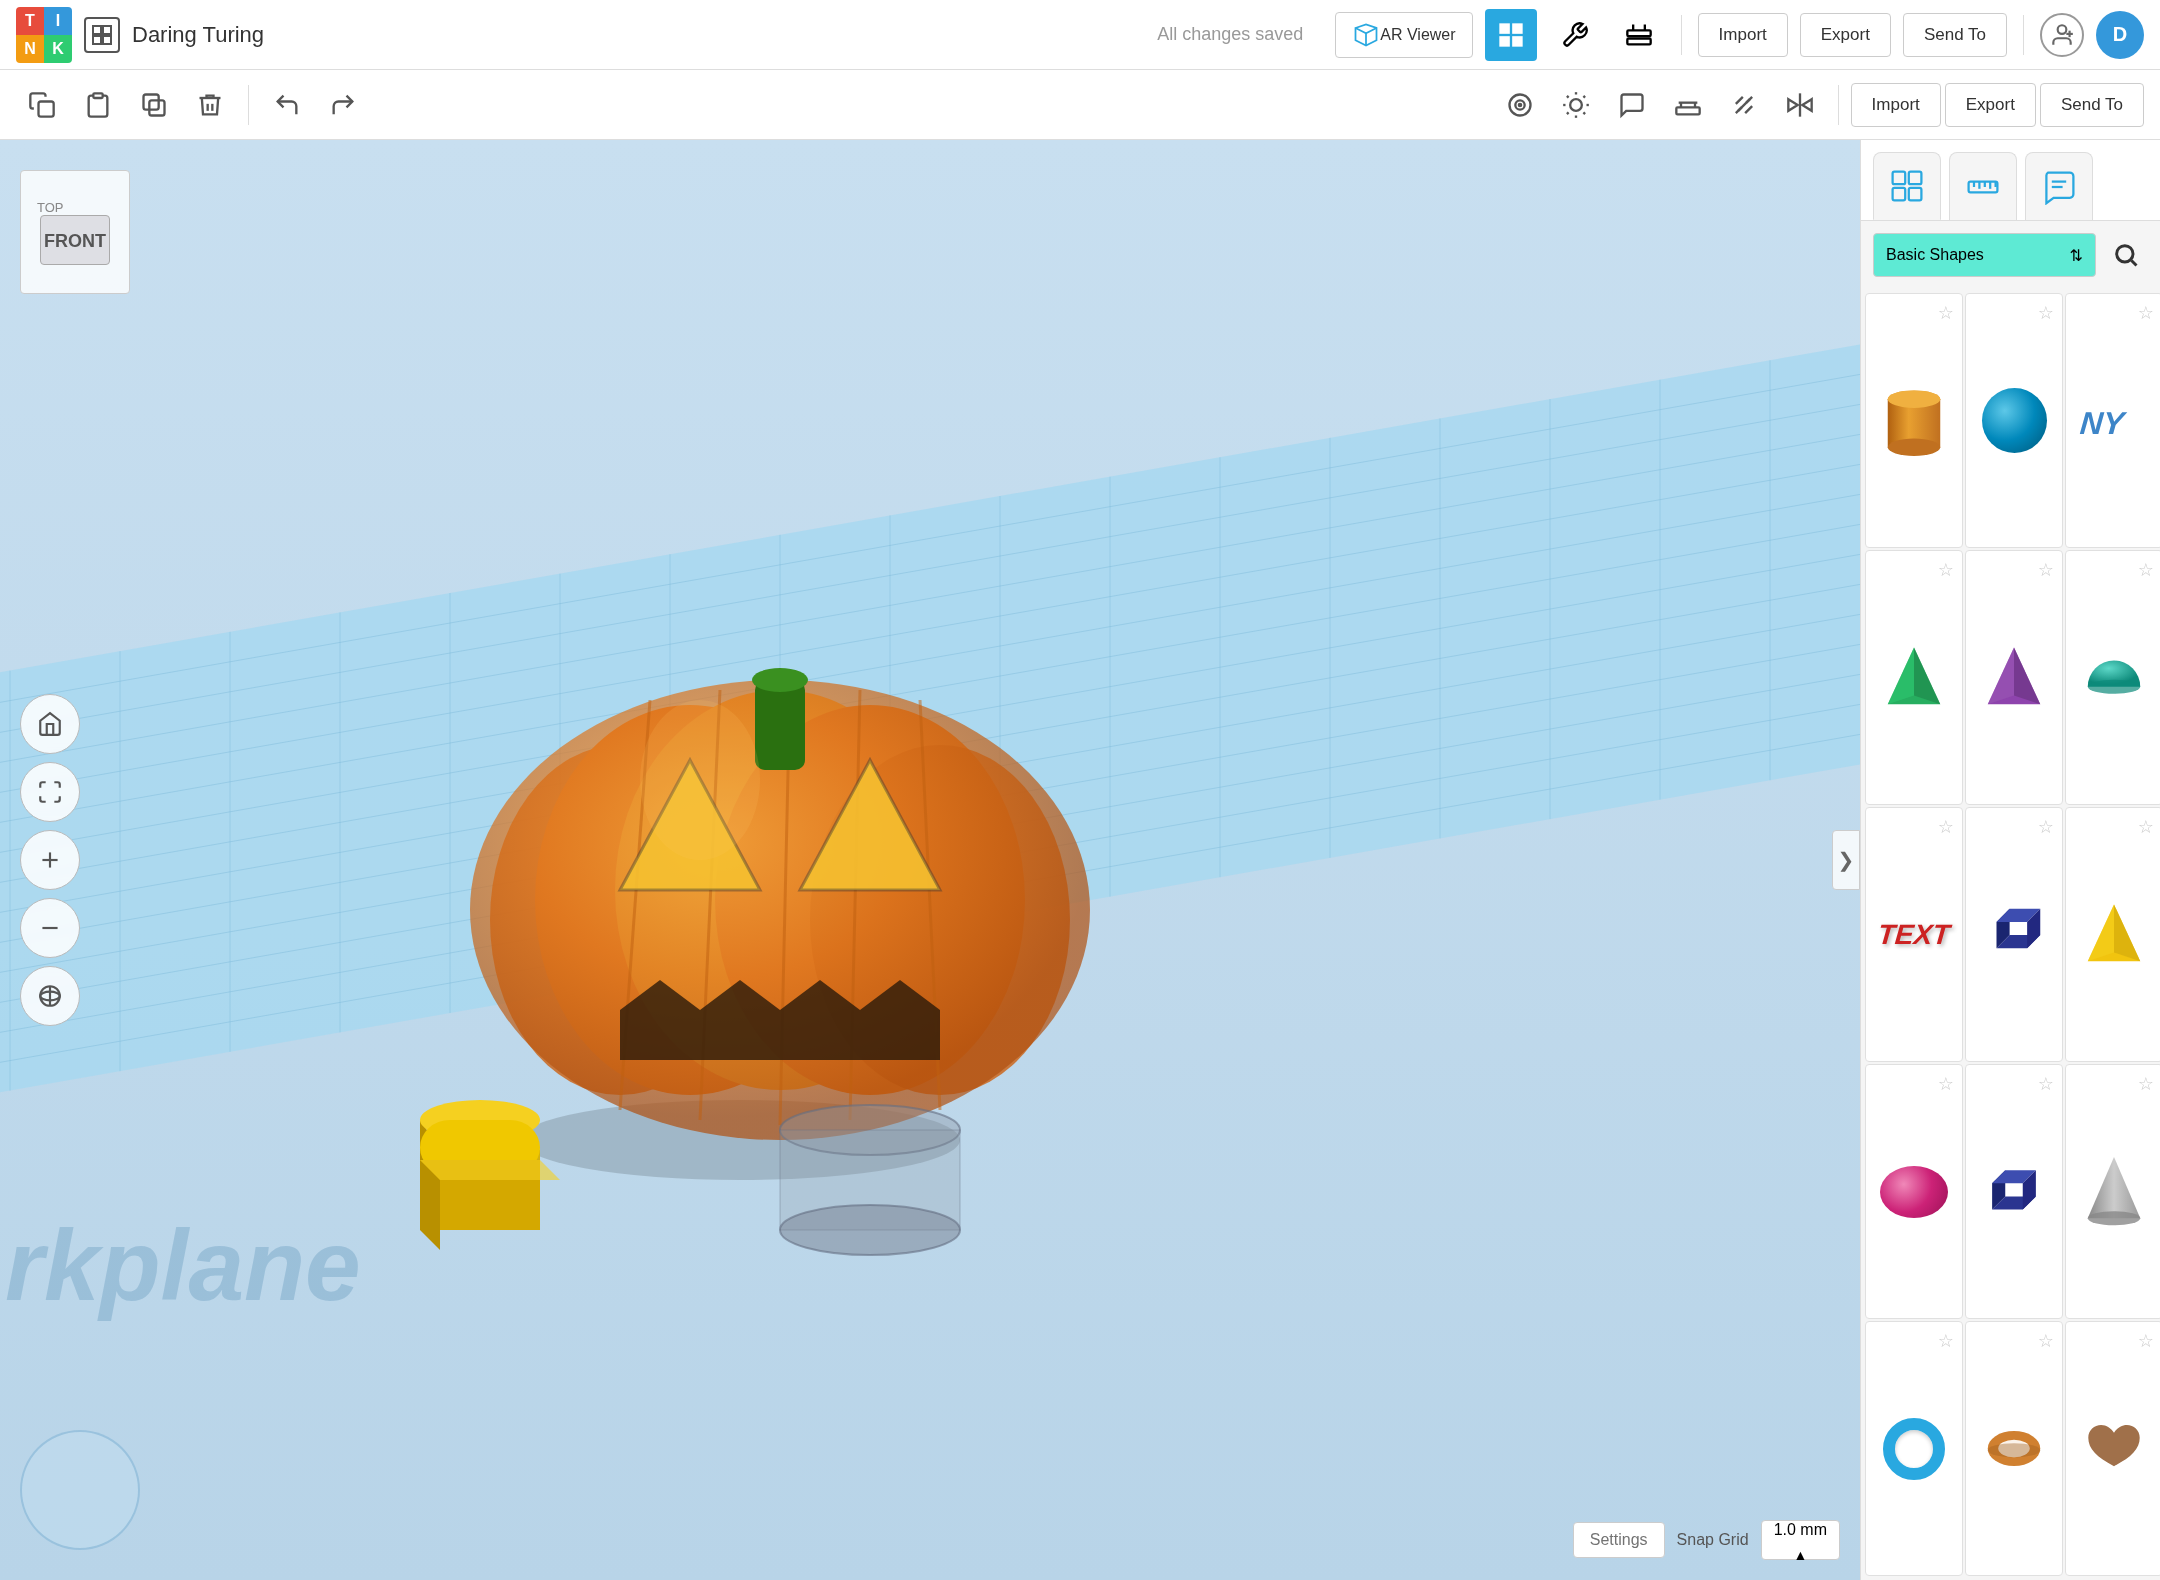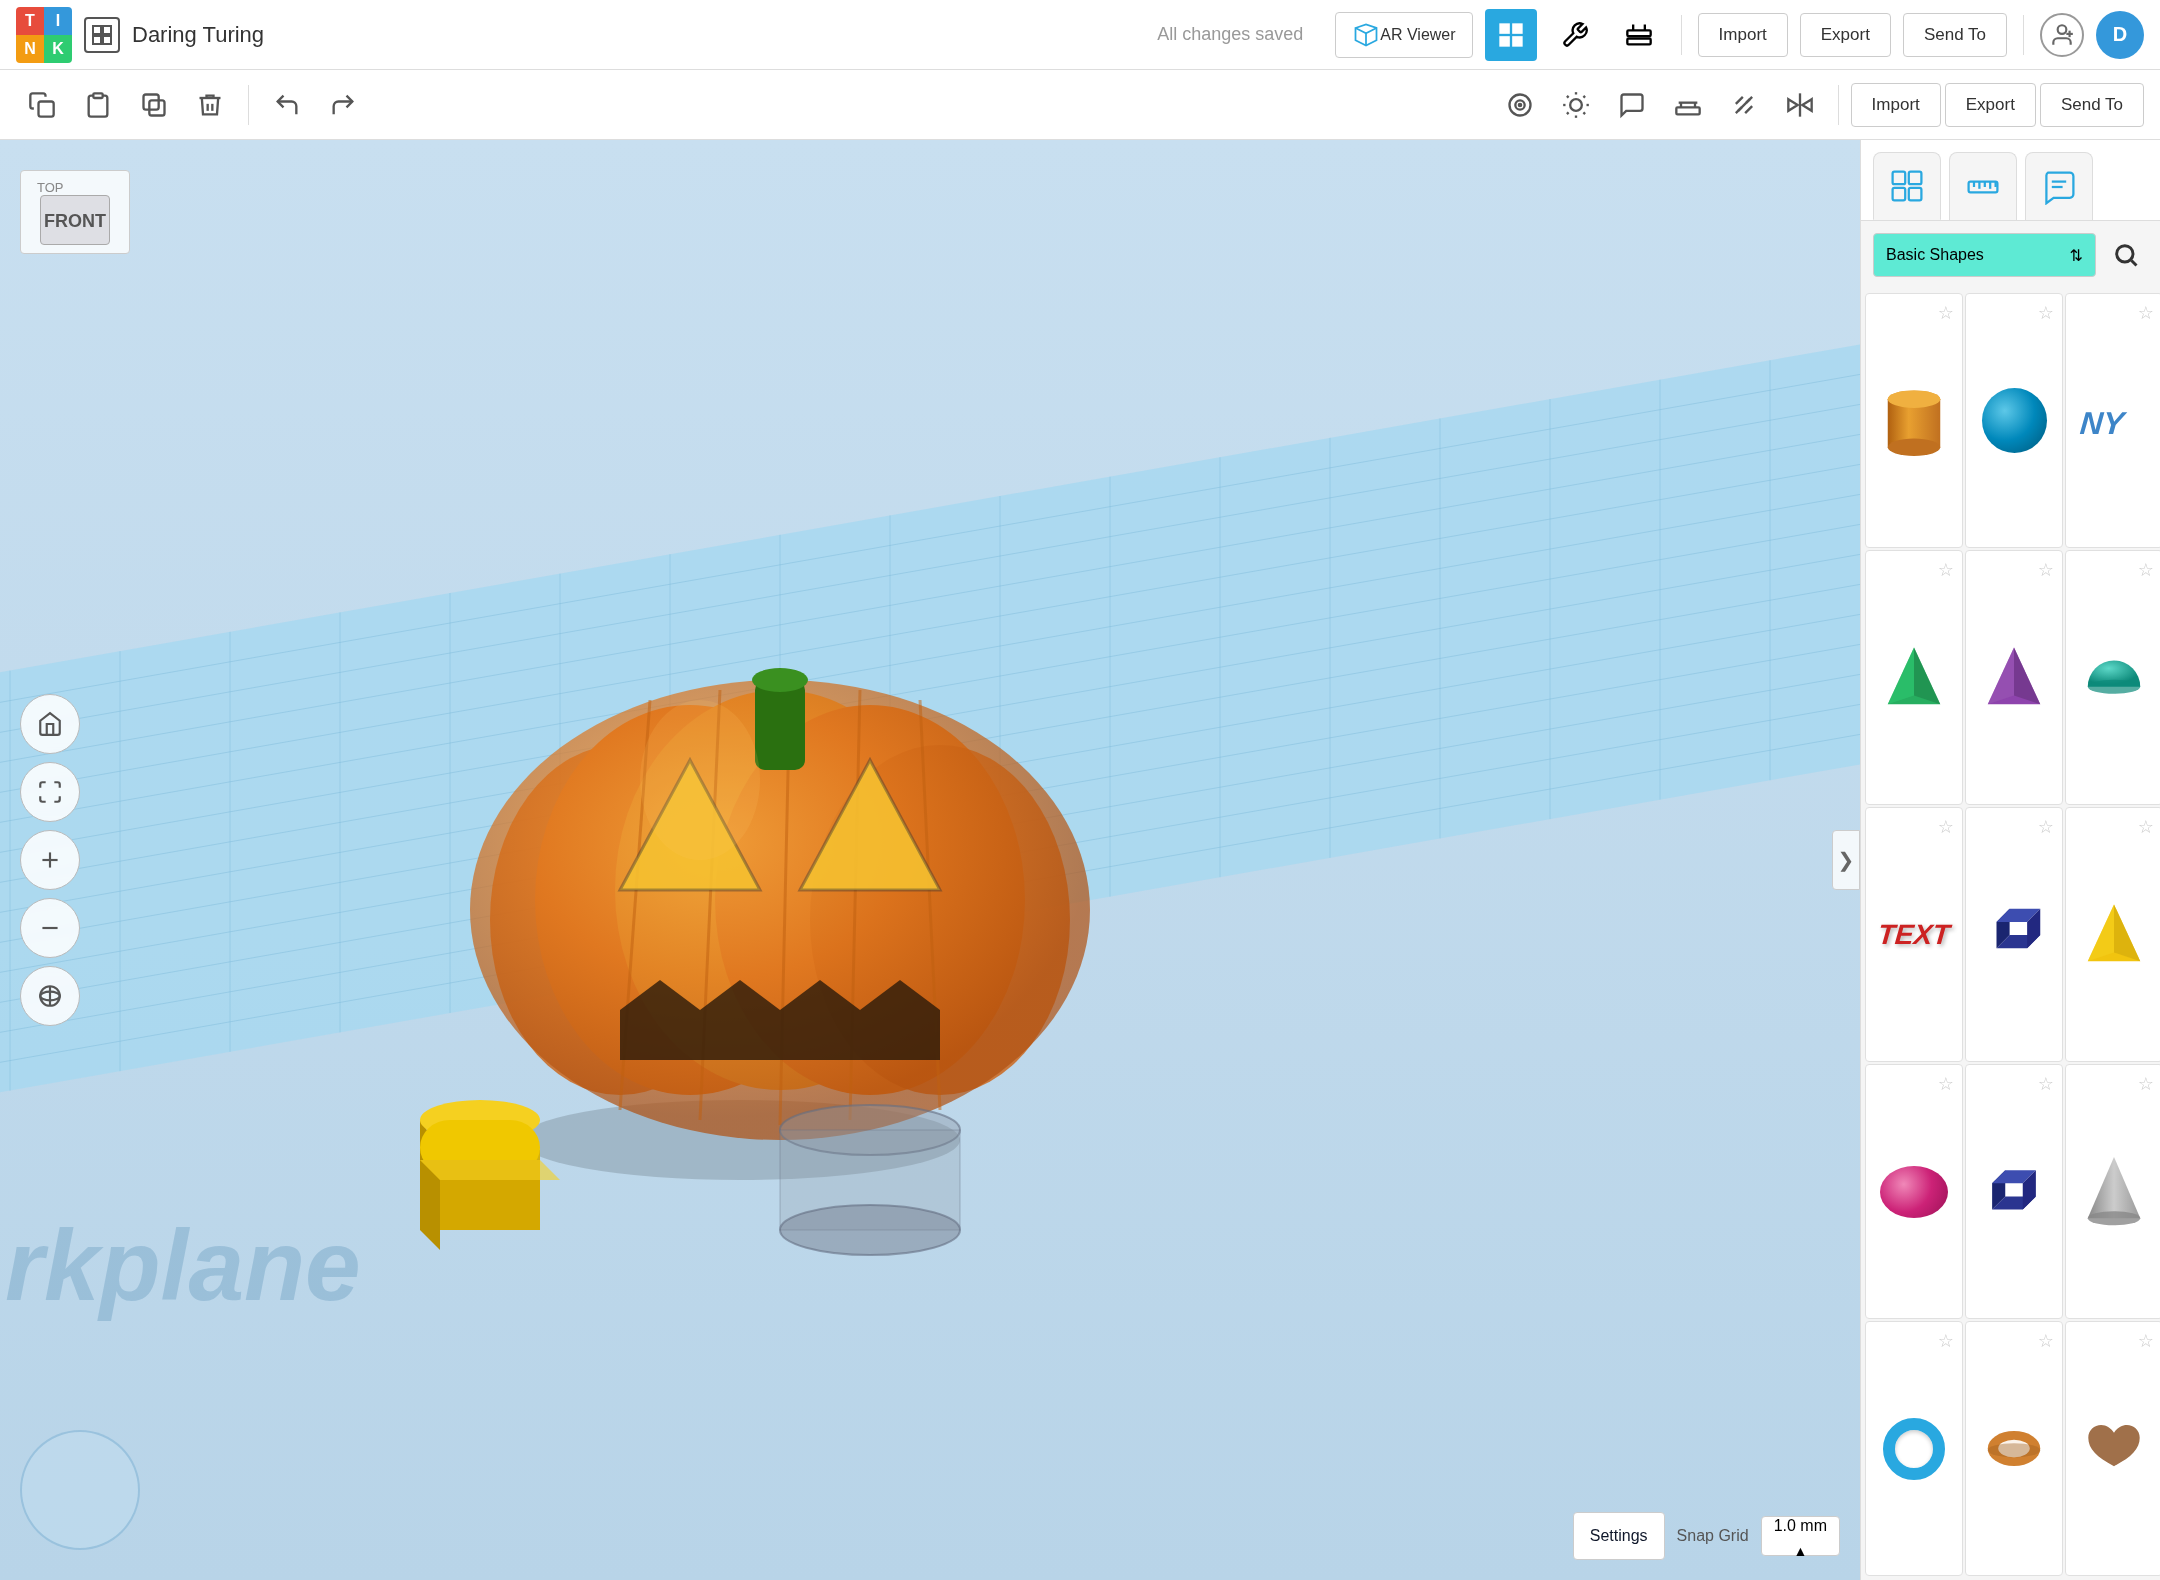--- a/index.html
+++ b/index.html
@@ -126,21 +126,21 @@
       border-radius: 50%; border: 1px solid #bbb;
       background: rgba(255,255,255,0.85); backdrop-filter: blur(4px);
       display: flex; align-items: center; justify-content: center;
       cursor: pointer; font-size: 22px; color: #555;
     }
 
     
     .front-indicator {
       position: absolute;
       left: 20px; top: 30px;
-      width: 110px; height: 84px;
+      width: 110px; height: 124px;
       background: rgba(255,255,255,0.8);
       border: 1px solid #ccc;
       border-radius: 4px;
       display: flex;
       flex-direction: column;
       align-items: center;
       justify-content: center;
       font-size: 16px;
       color: #555;
       padding: 8px;
@@ -161,23 +161,23 @@
       cursor: pointer; font-size: 20px; color: #666;
     }
 
     
     .snap-grid-bar {
       position: absolute;
       bottom: 20px; right: 20px;
       display: flex; align-items: center; gap: 12px;
     }
     .settings-btn {
-      height: 48px; padding: 0 16px;
+      height: 36px; padding: 0 16px;
       border: 1px solid #ccc; border-radius: 4px;
-      background: #fff; cursor: pointer; font-size: 16px; color: #0f172a;
+      background: #fff; cursor: pointer; font-size: 16px; color: #737373;
     }
     .snap-grid-label { font-size: 16px; color: #555; }
     .snap-grid-select {
       height: 40px; padding: 0 12px;
       border: 1px solid #ccc; border-radius: 4px;
       background: #fff; font-size: 16px; cursor: pointer;
       display: flex; align-items: center; gap: 8px; flex-direction: column;
     }
 
     

